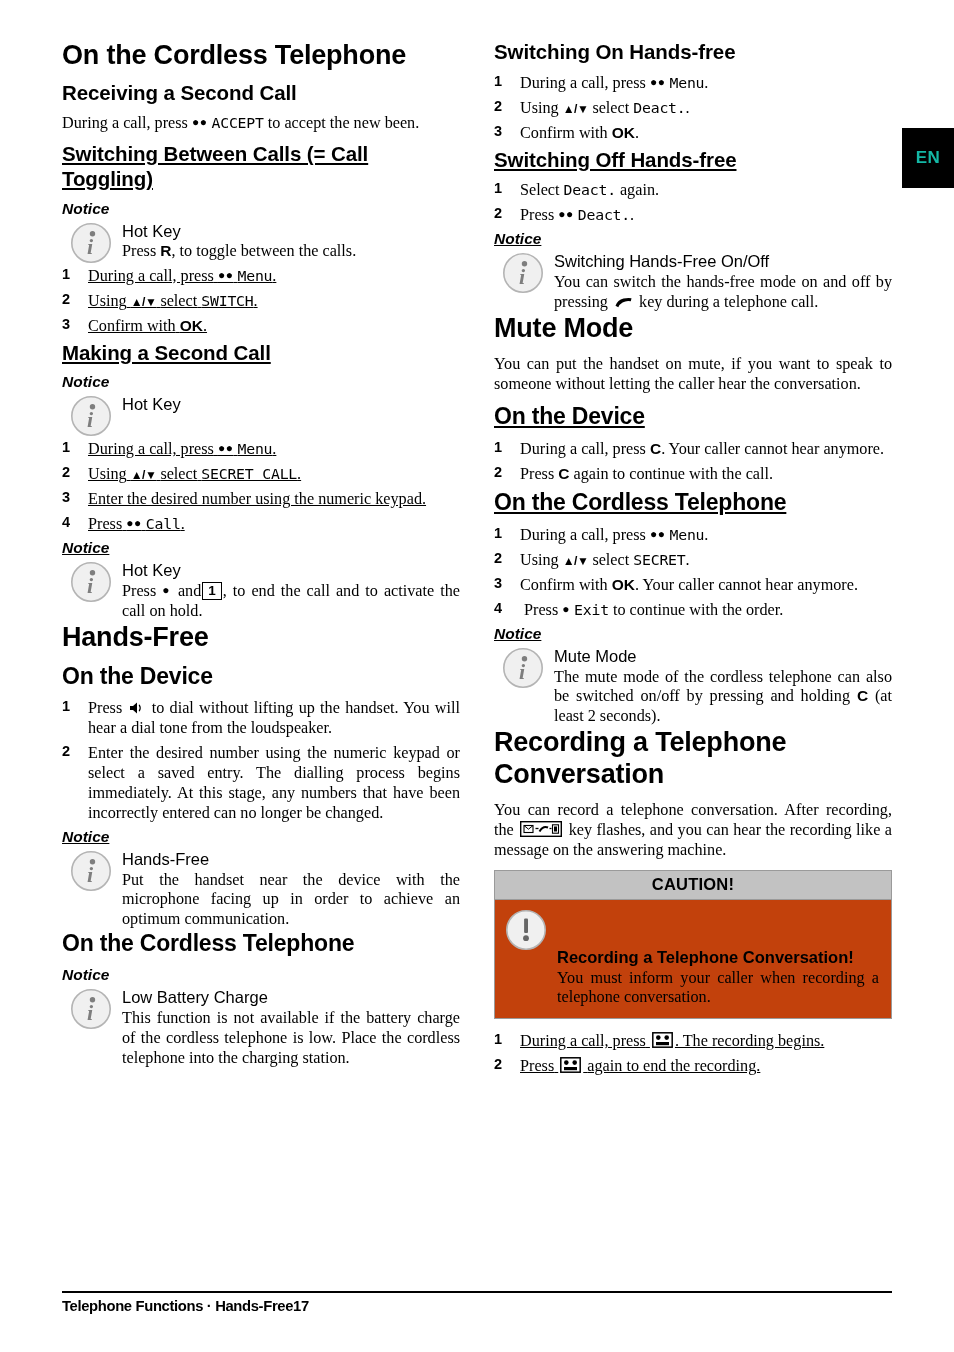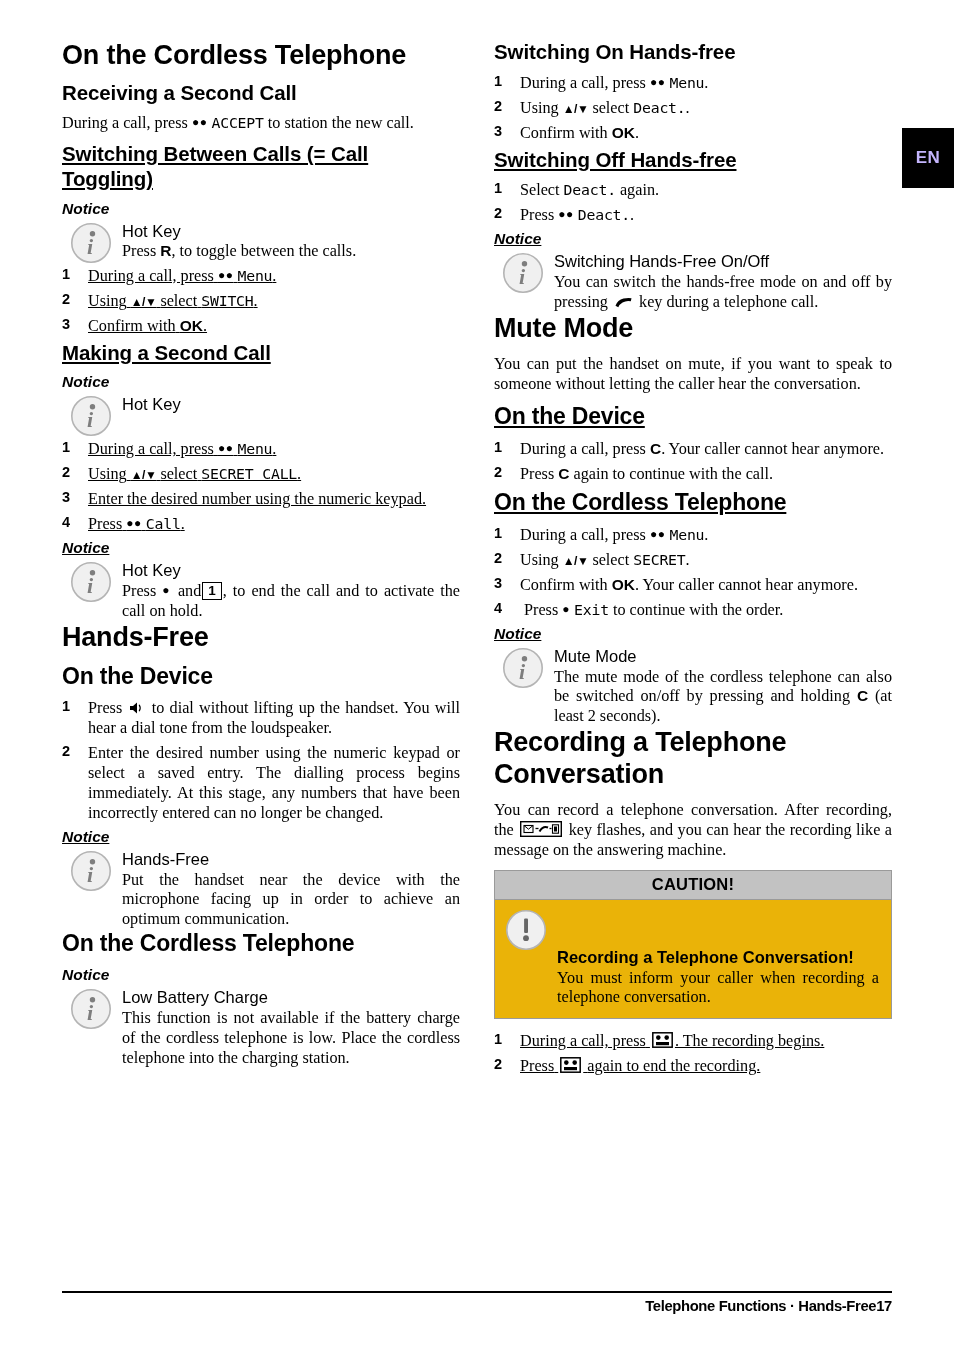--- a/index.html
+++ b/index.html
@@ -17,21 +17,21 @@
   }
 
   
   .lang-tab {
     position: absolute;
     top: 128px;
     right: 0;
     width: 52px;
     height: 60px;
     background: #000;
-    color: #c4b5fd;
+    color: #14b8a6;
     font-family: "Liberation Sans", sans-serif;
     font-weight: bold;
     font-size: 17px;
     letter-spacing: 0.5px;
     display: flex;
     align-items: center;
     justify-content: center;
   }
 
   
@@ -141,21 +141,21 @@
     left: 8px;
     top: 0px;
     width: 42px;
     height: 42px;
   }
 
   
   .caution-box {
     border: 1px solid #9a9a9a;
     margin: 10px 0 12px 0;
-    background: #eab308;
+    background: #c2410c;
   }
   .caution-head {
     background: #c2c2c2;
     text-align: center;
     font-family: "Liberation Sans", sans-serif;
     font-weight: bold;
     font-size: 16.5px;
     padding: 4px 0 5px 0;
     border-bottom: 1px solid #9a9a9a;
     letter-spacing: 0.2px;
@@ -217,21 +217,21 @@
     left: 62px;
     bottom: 38px;
     width: 830px;
   }
   .footer-rule {
     border-top: 2.2px solid #000;
     margin-bottom: 5px;
   }
   .footer-row {
     display: flex;
-    justify-content: flex-end;
+    justify-content: flex-start;
     align-items: baseline;
     font-family: "Liberation Sans", sans-serif;
     font-weight: bold;
     font-size: 14.8px;
     letter-spacing: -0.35px;
   }
 </style>
 </head>
 <body>
 
@@ -245,21 +245,21 @@
 
     <div class="col col-left">
 
       <h1 class="h-main">On the Cordless Telephone</h1>
 
       <h2 class="h-sec">Receiving a Second Call</h2>
       <p class="body">
         <span>During a call, press</span>
         <span class="dots">●●</span>
         <span class="lcd">ACCEPT</span>
-        <span>to station the new call.</span>
+        <span>to accept the new been.</span>
       </p>
 
       <h2 class="h-sec sp-sm">Switching Between Calls (= Call Toggling)</h2>
       <div class="notice-label">Notice</div>
       <div class="notice-body">
         <span class="icon-circle">
           <svg width="42" height="42" viewBox="0 0 42 42">
             <circle cx="21" cy="21" r="19.2" fill="#f0f0f0" stroke="#b4b4b4" stroke-width="1.6"></circle>
             <circle cx="22.5" cy="11.8" r="2.7" fill="#7e7e7e"></circle>
             <text x="20" y="32" font-family="Liberation Serif, serif" font-style="italic" font-weight="bold" font-size="22" fill="#7e7e7e" text-anchor="middle">i</text>

